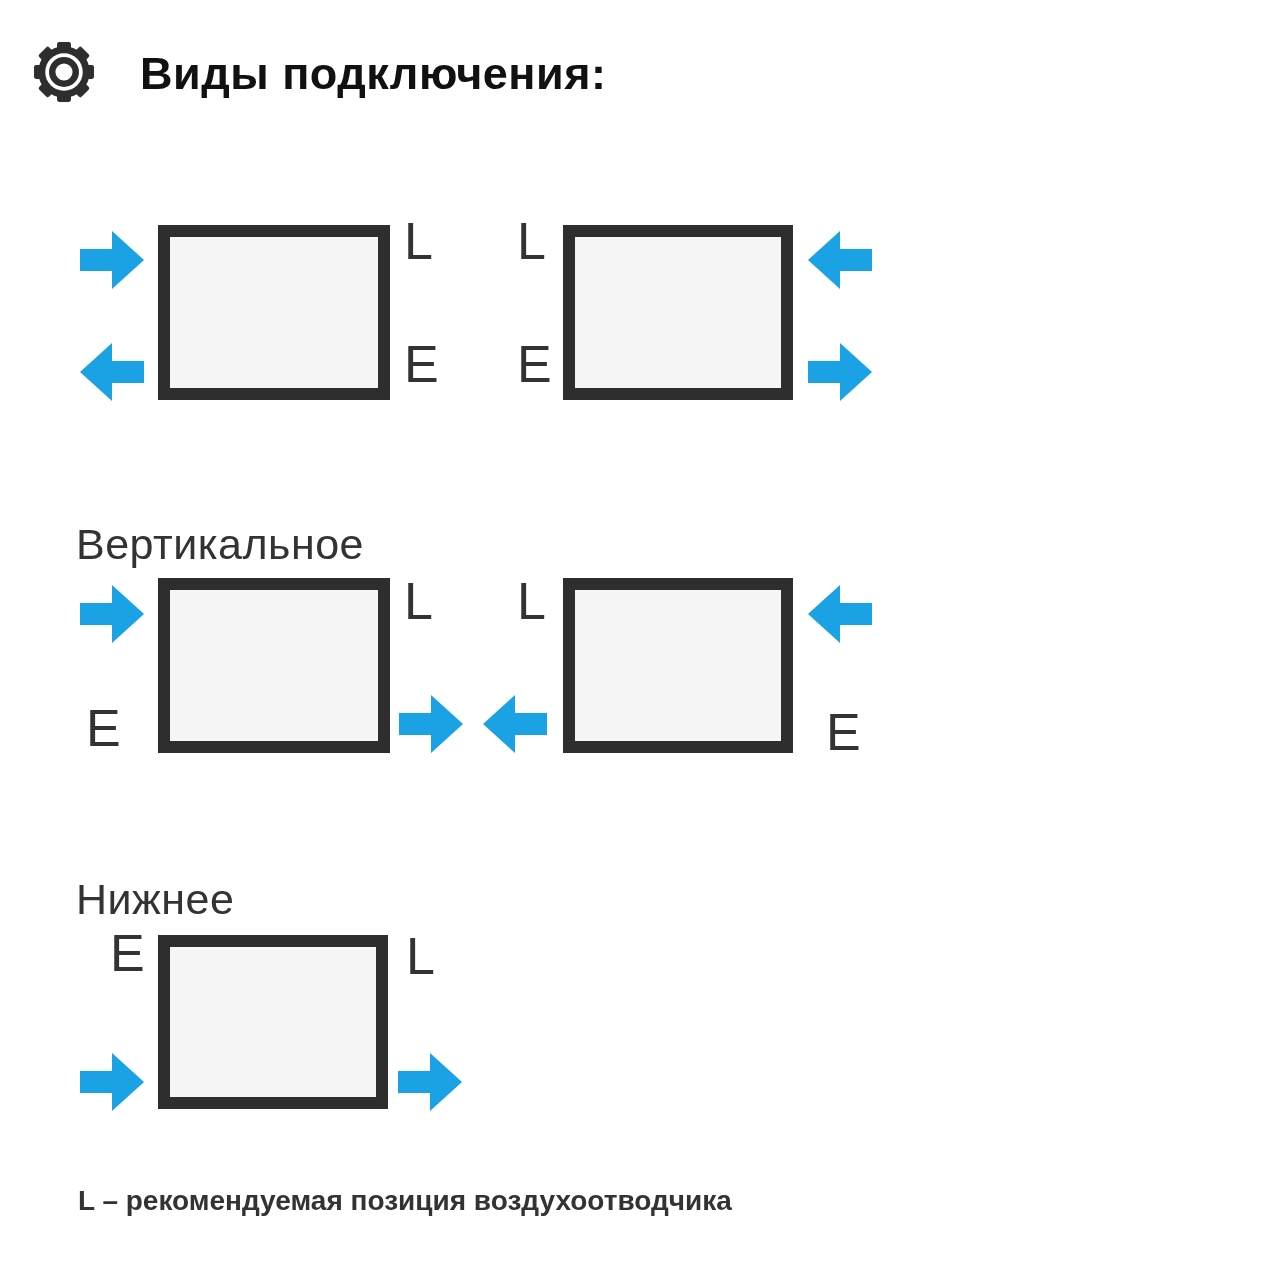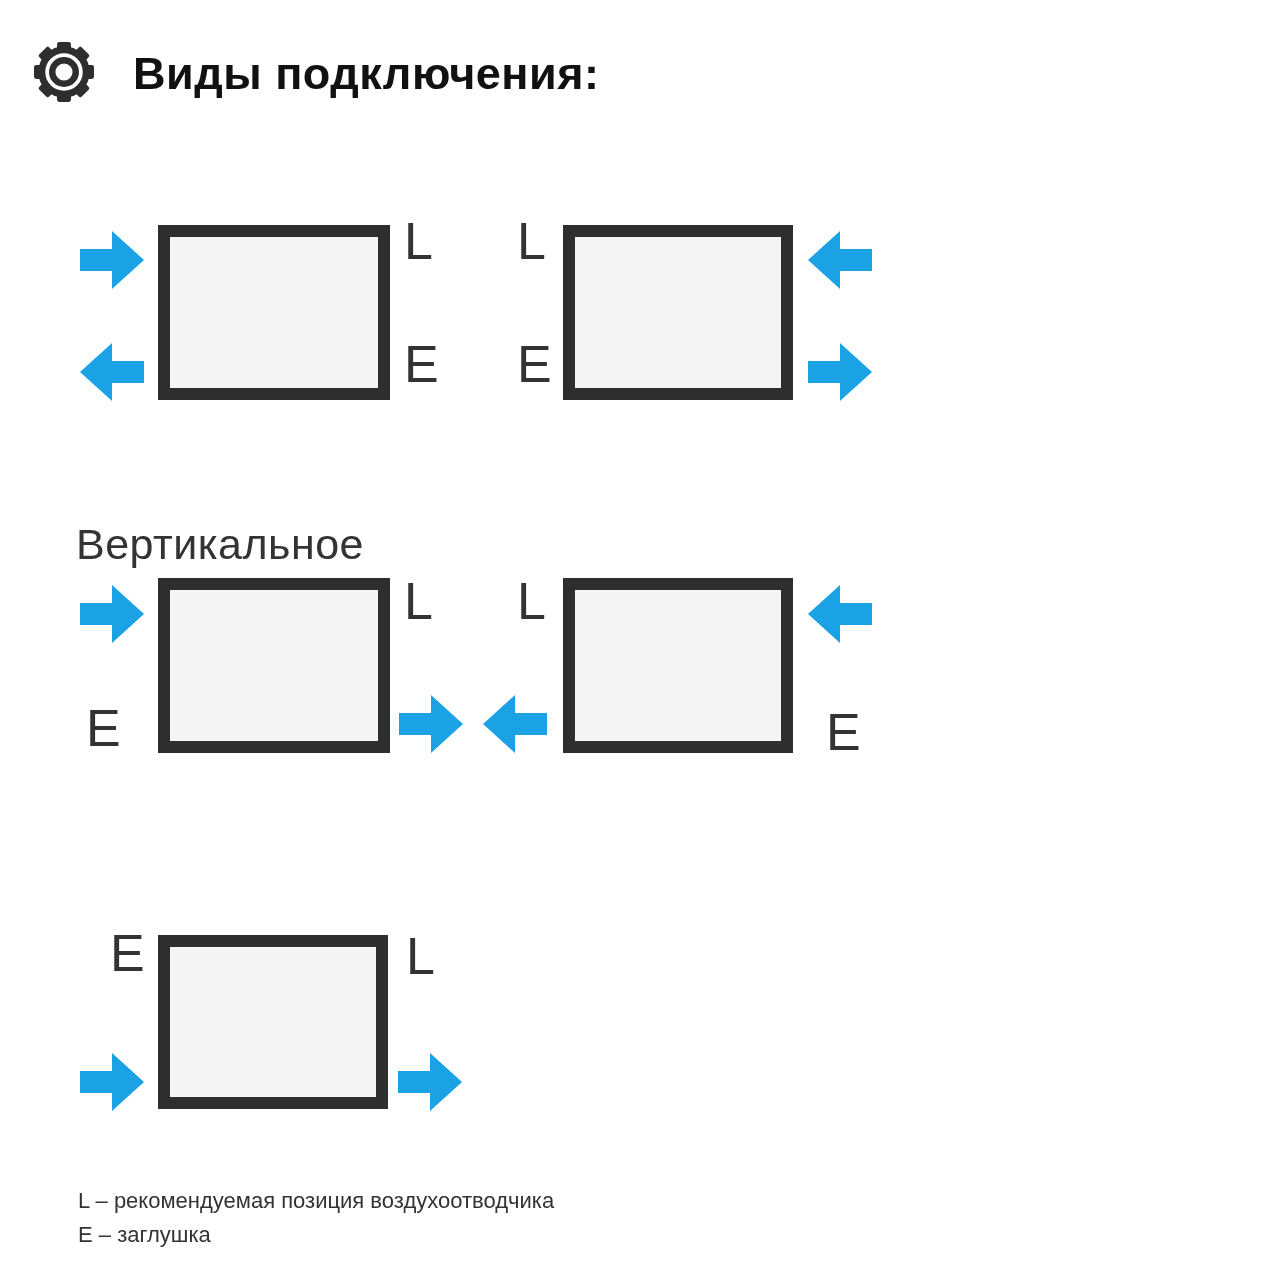--- a/index.html
+++ b/index.html
@@ -29,22 +29,22 @@
   .arrow{
     position:absolute;width:64px;height:58px;background:var(--accent_blue);
     clip-path:polygon(0 31%,50% 31%,50% 0,100% 50%,50% 100%,50% 69%,0 69%);
   }
   .arrow.left{transform:scaleX(-1);}
   .letter{
     position:absolute;font-size:52px;font-weight:400;color:var(--text_dark);
     line-height:1;white-space:nowrap;
   }
   .legend{
-    position:absolute;font-size:22px;color:var(--text_dark);line-height:34px;
-    font-weight:400;
+    position:absolute;font-size:28px;color:var(--text_dark);line-height:34px;
+    font-weight:700;
   }
   .legend div{white-space:nowrap;}
   .gear{position:absolute;}
 </style>
 </head>
 <body>
 
 <div class="canvas">
 
   <svg class="gear" style="left:34px;top:42px;" width="60" height="60" viewBox="0 0 56 56" aria-hidden="true">
@@ -55,21 +55,21 @@
       <rect x="21.5" y="0" width="13" height="15" rx="2" transform="rotate(135 28 28)"></rect>
       <rect x="21.5" y="0" width="13" height="15" rx="2" transform="rotate(180 28 28)"></rect>
       <rect x="21.5" y="0" width="13" height="15" rx="2" transform="rotate(225 28 28)"></rect>
       <rect x="21.5" y="0" width="13" height="15" rx="2" transform="rotate(270 28 28)"></rect>
       <rect x="21.5" y="0" width="13" height="15" rx="2" transform="rotate(315 28 28)"></rect>
       <circle cx="28" cy="28" r="24"></circle>
     </g>
     <circle cx="28" cy="28" r="17.5" fill="#ffffff"></circle>
     <circle cx="28" cy="28" r="11" fill="none" stroke="var(--frame_dark)" stroke-width="6"></circle>
   </svg>
-  <div class="page-title" style="left:133px;top:48px;text-align:center;">Виды подключения:</div>
+  <div class="page-title" style="left:140px;top:48px;text-align:center;">Виды подключения:</div>
 
 
   <div class="arrow" style="left:80px;top:231px;"></div>
   <div class="arrow left" style="left:80px;top:343px;"></div>
   <div class="rect-frame" style="left:158px;top:225px;width:232px;height:175px;"></div>
   <div class="letter" style="left:404px;top:215px;">L</div>
   <div class="letter" style="left:404px;top:338px;">E</div>
 
   <div class="letter" style="left:517px;top:215px;">L</div>
   <div class="letter" style="left:517px;top:338px;">E</div>
@@ -84,25 +84,25 @@
   <div class="letter" style="left:86px;top:702px;">E</div>
   <div class="letter" style="left:404px;top:575px;">L</div>
   <div class="arrow" style="left:399px;top:695px;"></div>
 
   <div class="arrow left" style="left:483px;top:695px;"></div>
   <div class="letter" style="left:517px;top:575px;">L</div>
   <div class="rect-frame" style="left:563px;top:578px;width:230px;height:175px;"></div>
   <div class="arrow left" style="left:808px;top:585px;"></div>
   <div class="letter" style="left:826px;top:706px;">E</div>
 
+  <div class="section-title" style="left:76px;top:875px;">Нижнее</div>
 
   <div class="letter" style="left:110px;top:927px;">E</div>
   <div class="rect-frame" style="left:158px;top:935px;width:230px;height:174px;"></div>
   <div class="letter" style="left:406px;top:930px;">L</div>
   <div class="arrow" style="left:80px;top:1053px;"></div>
   <div class="arrow" style="left:398px;top:1053px;"></div>
 
   <div class="legend" style="left:78px;top:1184px;">
     <div>L – рекомендуемая позиция воздухоотводчика</div>
-    <div>E – заглушка</div>
   </div>
 
 </div>
 
 </body></html>

